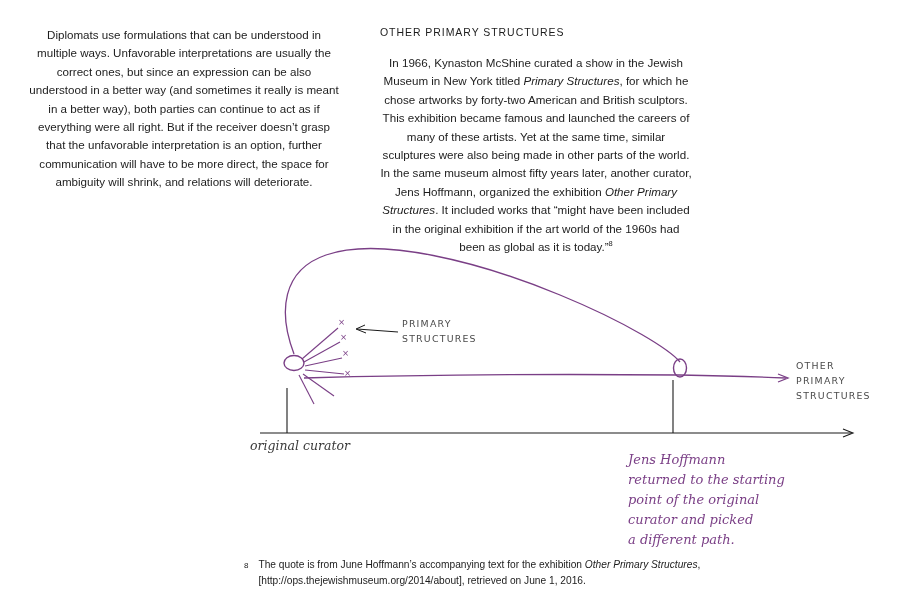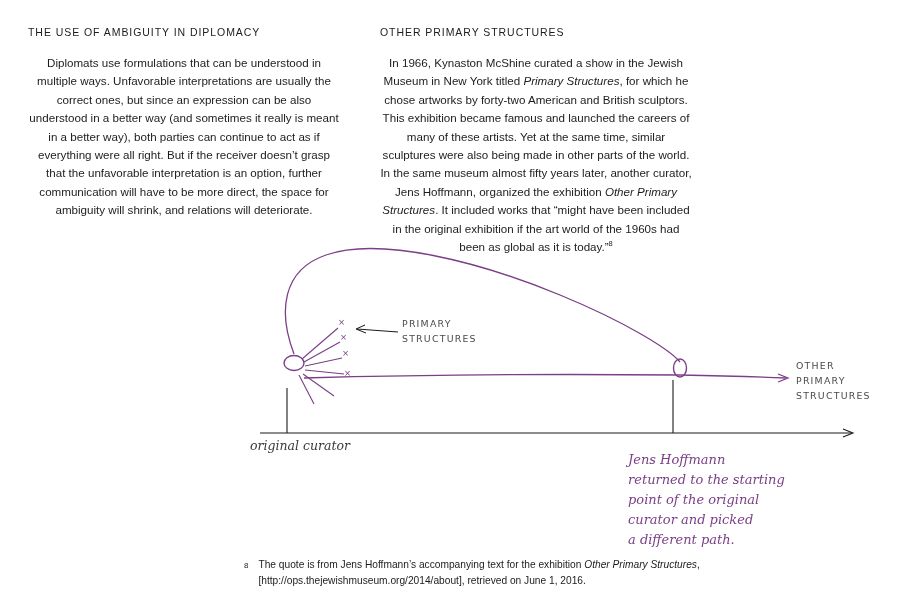--- a/index.html
+++ b/index.html
@@ -104,21 +104,20 @@
     font-size: 13px;
     fill: #7a3f86;
   }
 </style>
 </head>
 <body>
 
 <div class="page">
 
   <div class="col col-left">
-    <h2 class="col-head">THE USE OF AMBIGUITY IN DIPLOMACY</h2>
     <p class="col-body">Diplomats use formulations that can be understood in multiple ways. Unfavorable interpretations are usually the correct ones, but since an expression can be also understood in a better way (and sometimes it really is meant in a better way), both parties can continue to act as if everything were all right. But if the receiver doesn’t grasp that the unfavorable interpretation is an option, further communication will have to be more direct, the space for ambiguity will shrink, and relations will deteriorate.</p>
   </div>
 
   <div class="col col-right">
     <h2 class="col-head">OTHER PRIMARY STRUCTURES</h2>
     <p class="col-body"><span>In 1966, Kynaston McShine curated a show in the Jewish Museum in New York titled </span><em>Primary Structures</em><span>, for which he chose artworks by forty-two American and British sculptors. This exhibition became famous and launched the careers of many of these artists. Yet at the same time, similar sculptures were also being made in other parts of the world. In the same museum almost fifty years later, another curator, Jens Hoffmann, organized the exhibition </span><em>Other Primary Structures</em><span>. It included works that “might have been included in the original exhibition if the art world of the 1960s had been as global as it is today.”</span><sup>8</sup></p>
   </div>
 
   <div class="figure">
     <svg width="660" height="320" viewBox="0 0 660 320" xmlns="http://www.w3.org/2000/svg">
@@ -183,16 +182,16 @@
         <text class="hand-script" x="398" y="276">point of the original</text>
         <text class="hand-script" x="398" y="296">curator and picked</text>
         <text class="hand-script" x="398" y="316">a different path.</text>
       </g>
 
     </svg>
   </div>
 
   <div class="footnote">
     <span class="fn-num">8</span>
-    <span class="fn-text"><span>The quote is from Jens Hoffmann’s accompanying text for the exhibition </span><em>Other Primary Structures</em><span>, [http://ops.thejewishmuseum.org/2014/about], retrieved on June 1, 2016.</span></span>
+    <span class="fn-text"><span>The quote is from June Hoffmann’s accompanying text for the exhibition </span><em>Other Primary Structures</em><span>, [http://ops.thejewishmuseum.org/2014/about], retrieved on June 1, 2016.</span></span>
   </div>
 
 </div>
 
 </body></html>

